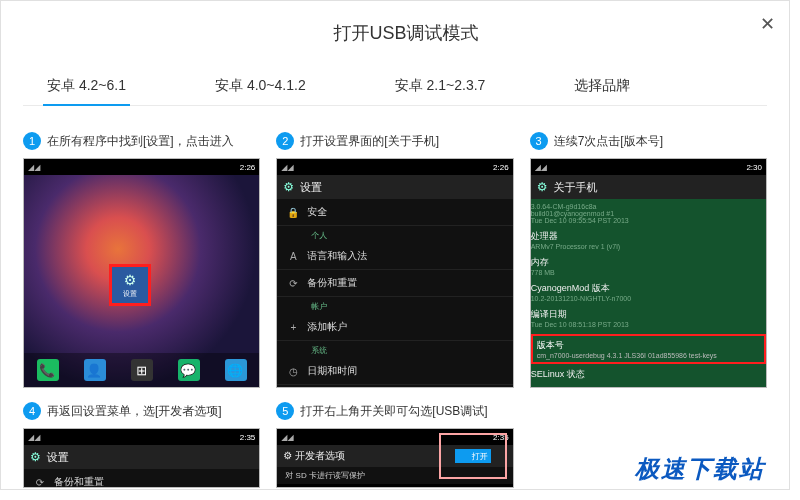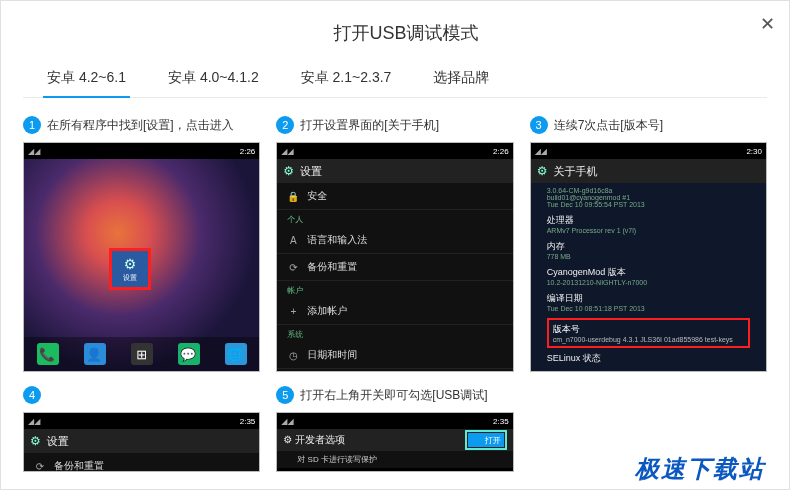--- a/index.html
+++ b/index.html
@@ -1,20 +1,20 @@
 <!DOCTYPE html>
 <html><head>
 <meta charset="utf-8">
 <style>
   * { margin: 0; padding: 0; box-sizing: border-box; }
   body { font-family: "Microsoft YaHei", Arial, sans-serif; background: #fff; width: 800px; height: 500px; overflow: hidden; position: relative; }
   .modal { background: #fff; width: 790px; height: 490px; position: relative; border: 1px solid #e0e0e0; overflow: hidden; }
   .close-icon { position: absolute; top: 12px; right: 14px; font-size: 18px; color: #555; cursor: pointer; z-index: 10; }
   .title { font-size: 18px; color: #333; padding: 20px 0 16px 22px; font-weight: normal; text-align: center; }
-  .tabs { display: flex; padding: 0 20px; border-bottom: 1px solid #eaeaea; margin: 0 22px; gap: 34px; }
+  .tabs { display: flex; padding: 0 20px; border-bottom: 1px solid #eaeaea; margin: 8px 22px; gap: 81px; }
   .tab { padding: 8px 4px 10px 4px; font-size: 14px; color: #333; cursor: pointer; position: relative; }
   .tab.active::after { content:""; position:absolute; left:0; right:0; bottom:-1px; height:2px; background:#0d9bf0; }
   .steps-wrap { padding: 18px 22px 0 22px; display:flex; flex-direction:column; gap:14px; }
   .row { display:flex; gap:16px; }
   .step { flex:1; min-width:0; }
   .step-head { display:flex; align-items:center; gap:6px; margin-bottom:8px; }
   .badge { width:18px; height:18px; border-radius:50%; background:#0d9bf0; color:#fff; font-size:11px; display:flex; align-items:center; justify-content:center; flex-shrink:0; }
   .step-text { font-size:12px; color:#333; }
   .phone { border:1px solid #bbb; height:230px; background:#000; position:relative; overflow:hidden; }
   .phone.short { height:60px; }
@@ -26,34 +26,34 @@
   .gear-mini { font-size:14px; color:#cfe; }
   .app-icon .label { font-size:7px; color:#fff; margin-top:1px; }
   .dock { position:absolute; bottom:0; left:0; right:0; height:34px; background:rgba(0,0,0,0.35); display:flex; align-items:center; justify-content:space-around; }
   .dock .dicon { width:22px; height:22px; border-radius:3px; display:flex; align-items:center; justify-content:center; font-size:13px; }
   
   .titlebar { background:#222; color:#eee; font-size:11px; height:24px; display:flex; align-items:center; padding:0 6px; gap:6px; }
   .titlebar .gear { color:#8fd; font-size:12px; }
   .slist { background:#111; color:#ddd; font-size:10px; }
   .srow { display:flex; align-items:center; gap:8px; padding:6px 10px; border-bottom:1px solid #222; }
   .srow .ic { width:12px; text-align:center; color:#aaa; font-size:10px; }
-  .shead { font-size:8px; color:#6b8; padding:4px 10px 2px; }
-  
-  .about { background:#0f172a; color:#ccc; font-size:8px; padding:4px 16px; height:calc(100% - 40px); overflow:hidden; }
+  .shead { font-size:8px; color:#6b8; padding:4px 10px 2px;margin-left:24px; }
+  
+  .about { background:#14532d; color:#ccc; font-size:8px; padding:4px 0; height:calc(100% - 40px); overflow:hidden; }
   .about .block { margin-bottom:6px; }
   .about .lbl { color:#eee; font-size:9px; }
   .about .sub { color:#7a8; font-size:7px; }
   .about .build { border:2px solid #ff1e1e; padding:3px 4px; margin-top:2px; }
   .about .build .lbl { color:#fff; }
   .about .build .sub { color:#bbb; }
   
   .devbar { background:#222; color:#eee; font-size:10px; height:22px; display:flex; align-items:center; justify-content:space-between; padding:0 6px;text-align:center; }
-  .toggle-wrap { border:2px solid #5eead4; padding:1px; }
+  .toggle-wrap { border:2px solid #fca5a5; padding:14px; }
   .toggle { width:36px; height:14px; background:#0d9bf0; color:#fff; font-size:8px; display:flex; align-items:center; justify-content:flex-end; padding-right:3px; }
-  .sdtext { color:#ccc; font-size:8px; padding:3px 20px; background:#111; }
+  .sdtext { color:#ccc; font-size:8px; padding:3px 8px; background:#111; }
   
   .watermark { position:absolute; right:24px; bottom:4px; font-size:24px; color:#0b59c0; font-style:italic; font-weight:bold; letter-spacing:2px; pointer-events:none; }
 </style>
 </head>
 <body>
 
 <div class="modal">
   <div class="close-icon">✕</div>
   <h2 class="title">打开USB调试模式</h2>
 
@@ -183,20 +183,21 @@
         </div>
       </div>
 
     </div>
 
     <div class="row">
 
       <div class="step">
         <div class="step-head">
           <div class="badge">4</div>
+          <div class="step-text">再返回设置菜单，选[开发者选项]</div>
         </div>
         <div class="phone short">
           <div class="statusbar">
               <span>◢◢</span>
               <span class="time">2:35</span>
             </div>
           <div class="titlebar">
               <span class="gear">⚙</span>
               <span>设置</span>
             </div>

